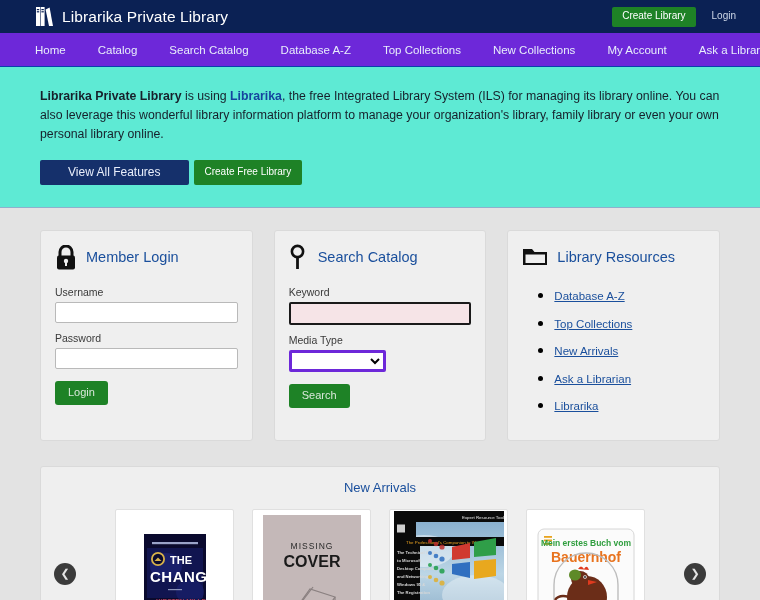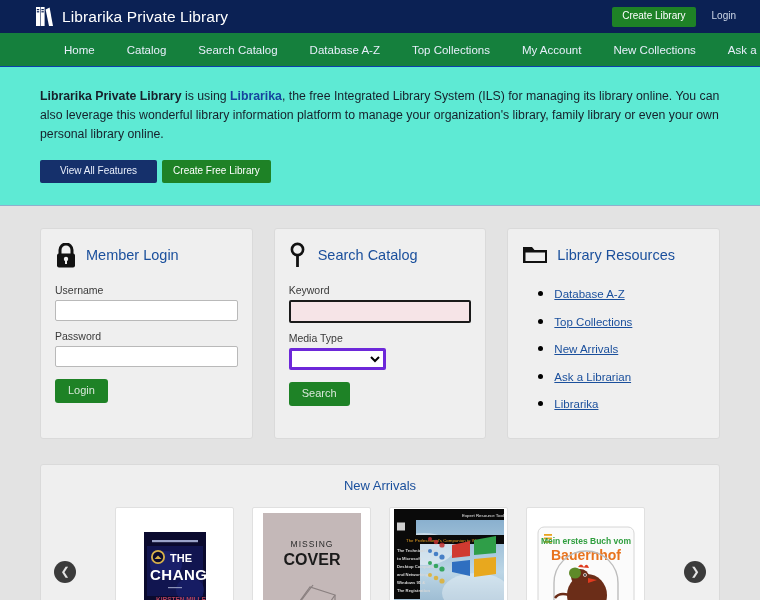--- a/index.html
+++ b/index.html
@@ -54,24 +54,24 @@
     border: none;
     border-radius: 2px;
     cursor: pointer;
     line-height: 1;
     font-family: inherit;
   }
 
   
   .navbar {
     height: 34px;
-    background: #15803d;
+    background: #6d28d9;
     display: flex;
     align-items: center;
-    padding-left: 48px;
+    padding-left: 19px;
     gap: 0;
     border-bottom: 1px solid #0a3fad;
     text-align: center;
   }
   .nav-item {
     color: #e8eefb;
     font-size: 11.5px;
     padding: 0 16px;
     line-height: 34px;
     text-decoration: none;
@@ -89,21 +89,21 @@
     font-size: 12.3px;
     color: #17202b;
     line-height: 19px;
     max-width: 690px;
   }
   .hero-text b { font-weight: bold; }
   .hero-link { color: #15449e; font-weight: bold; text-decoration: none; cursor: pointer; }
   .hero-buttons { margin-top: 16px; display: flex; gap: 5px; }
   .btn-features {
     background: #15306b; color: #e8eefb;
-    font-size: 10px; padding: 6px 20px 7px;
+    font-size: 12px; padding: 6px 28px 7px;
     border: none; border-radius: 2px; cursor: pointer;
     line-height: 1; font-family: inherit;
   }
   .btn-free-lib {
     background: #1e8226; color: #fff;
     font-size: 10px; padding: 6px 11px 7px;
     border: none; border-radius: 2px; cursor: pointer;
     line-height: 1; font-family: inherit;
   }
 
@@ -258,22 +258,22 @@
     <button class="btn-login-top">Login</button>
   </div>
 </div>
 
 <div class="navbar">
   <a class="nav-item">Home</a>
   <a class="nav-item">Catalog</a>
   <a class="nav-item">Search Catalog</a>
   <a class="nav-item">Database A-Z</a>
   <a class="nav-item">Top Collections</a>
+  <a class="nav-item">New Collections</a>
   <a class="nav-item">My Account</a>
-  <a class="nav-item">New Collections</a>
   <a class="nav-item">Ask a Librarian?</a>
 </div>
 
 <div class="hero">
   <div class="hero-text"><b>Librarika Private Library</b><span> is using </span><a class="hero-link">Librarika</a><span>, the free Integrated Library System (ILS) for managing its library online. You can also leverage this wonderful library information platform to manage your organization's library, family library or even your own personal library online.</span></div>
   <div class="hero-buttons">
     <button class="btn-features">View All Features</button>
     <button class="btn-free-lib">Create Free Library</button>
   </div>
 </div>

